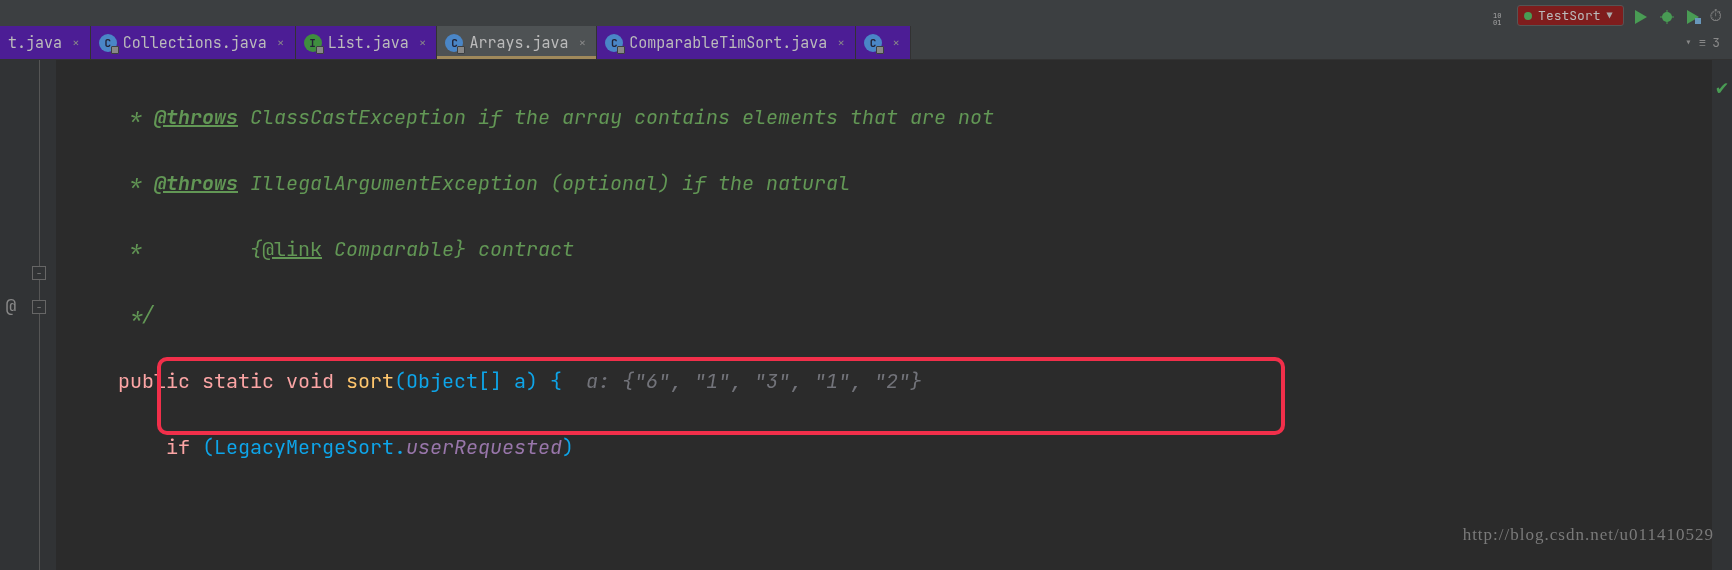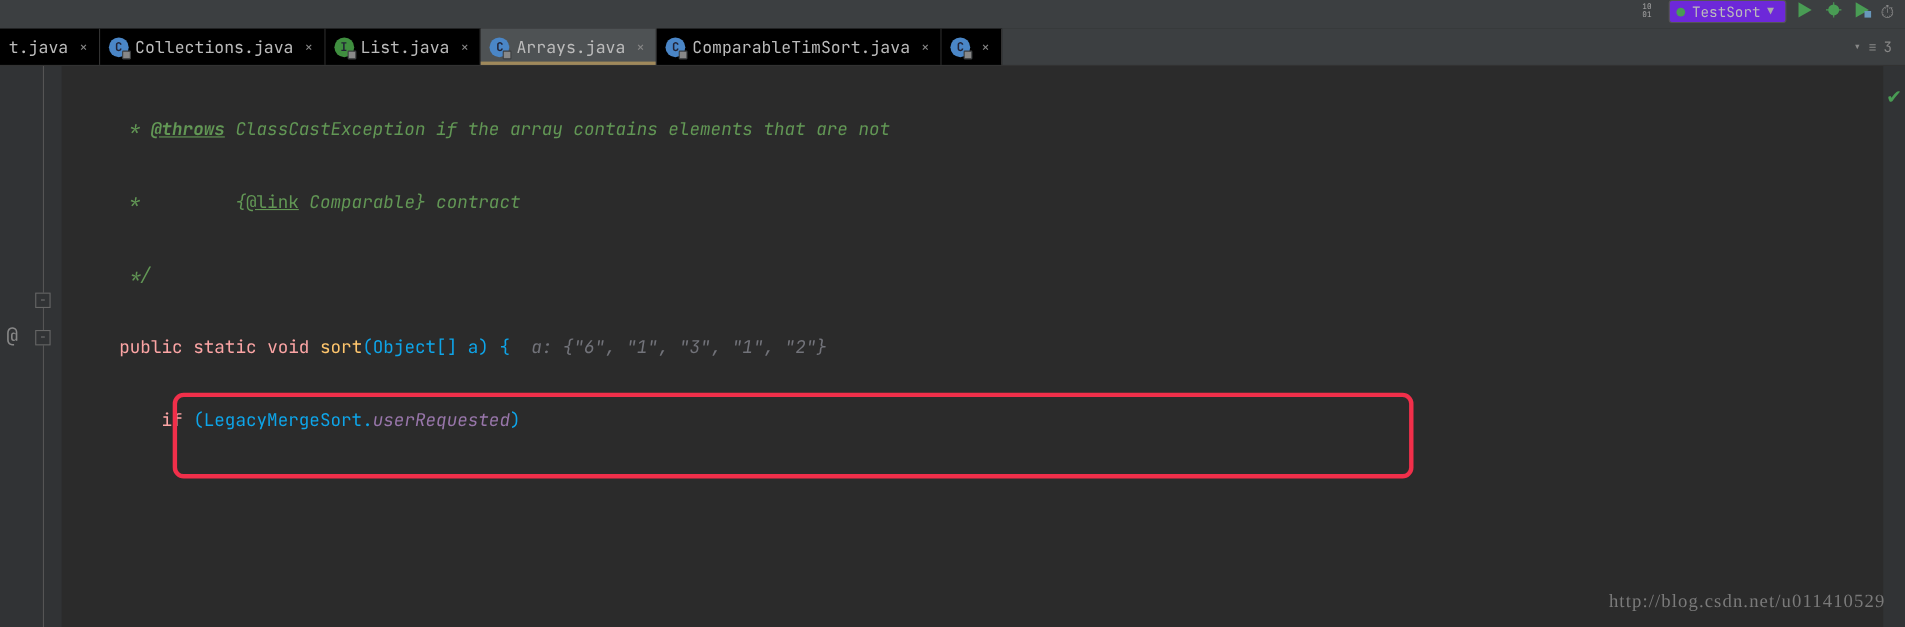--- a/index.html
+++ b/index.html
@@ -11,32 +11,32 @@
     overflow: hidden;
     position: relative;
   }
 
   
   .toolbar-top {
     height: 26px;
     background: #3c3f41;
     display: flex;
     justify-content: flex-end;
-    align-items: flex-start;
+    align-items: flex-end;
     padding-right: 10px;
     gap: 8px;
   }
   .toolbar-top .binary-icon {
     color: #aab;
     font-size: 11px;
     display: flex;
     align-items: center;
   }
   .toolbar-top .run-config {
-    background: #6d28d9;
+    background: #7f1d1d;
     border: 1px solid #555;
     border-radius: 3px;
     padding: 1px 10px 1px 20px;
     color: #bbb;
     font-size: 13px;
     position: relative;
     display:flex; align-items:center; gap:6px;
   }
   .run-config .dot {
     width: 8px; height: 8px; border-radius: 50%;
@@ -56,21 +56,21 @@
     border-bottom: 1px solid #323232;
   }
   .tab {
     display: flex;
     align-items: center;
     padding: 0 10px 0 8px;
     gap: 6px;
     border-right: 1px solid #323232;
     color: #bbb;
     font-size: 15px;
-    background: #000000;
+    background: #4c1d95;
     position: relative;
   }
   .tab.active {
     background: #4e5254;
   }
   .tab.active::after{
     content:"";
     position:absolute;
     left:0; right:0; bottom:0;
     height:3px;
@@ -122,21 +122,21 @@
     left:4px; color:#888; font-size:18px;
   }
   .gutter-mark.minus{
     border:1px solid #666; background:#313335;
     font-size:11px; line-height:1;
   }
 
   .code {
     flex:1;
     padding: 8px 0 0 0;
-    font-size: 16px;
+    font-size: 20px;
     line-height: 33px;
     white-space: pre;
     position:relative;
     color:#a9b7c6;
   }
   .code .line { padding-left: 14px; position:relative; height:33px; }
   .c-comment { color:#629755; font-style:italic; }
   .c-doctag { color:#629755; font-style:italic; text-decoration:underline; font-weight:bold;}
   .c-doclink{ color:#629755; text-decoration:underline; }
   .c-doctype{ color:#629755; font-style:italic; }
@@ -158,21 +158,21 @@
     right:0; top:60px; bottom:0; width:20px;
     background:#313335;
   }
   .side-marks .check{
     position:absolute; top:14px; right:4px;
     color:#499c54; font-size:20px;
   }
 
   .watermark{
     position:absolute;
-    right:18px; bottom:13px;
+    right:18px; bottom:25px;
     color:#7a7a7a;
     font-size:17px;
     font-family: Georgia, serif;
     letter-spacing:1px;
   }
 </style>
 </head>
 <body>
 
 <div class="toolbar-top">
@@ -262,20 +262,21 @@
 
 <div class="editor">
   <div class="gutter">
     <div class="fold-line"></div>
     <div class="gutter-mark minus" style="top:206px;">−</div>
     <div class="gutter-mark at" style="top:238px;">@</div>
     <div class="gutter-mark minus" style="top:240px;">−</div>
   </div>
   <div class="code">
 <div class="line"><span class="c-comment">     * </span><span class="c-doctag">@throws</span><span class="c-comment"> ClassCastException if the array contains elements that are not</span></div>
+<div class="line"><span class="c-comment">     * </span><span class="c-doctag">@throws</span><span class="c-comment"> IllegalArgumentException (optional) if the natural</span></div>
 <div class="line"><span class="c-comment">     *         {</span><span class="c-doclink">@link</span><span class="c-comment"> Comparable} contract</span></div>
 <div class="line"><span class="c-comment">     */</span></div>
 <div class="line"><span>    </span><span class="c-keyword">public</span> <span class="c-keyword">static</span> <span class="c-keyword">void</span> <span class="c-method">sort</span><span class="c-ident">(Object[] a) {  </span><span class="c-hint">a: {"6", "1", "3", "1", "2"}</span></div>
 <div class="line"><span>        </span><span class="c-keyword">if</span><span class="c-ident"> (LegacyMergeSort.</span><span class="c-static">userRequested</span><span class="c-ident">)</span></div>
 
 
 
 
 
     <div class="red-box" style="top:297px; left:101px; width:1128px; height:78px;"></div>

